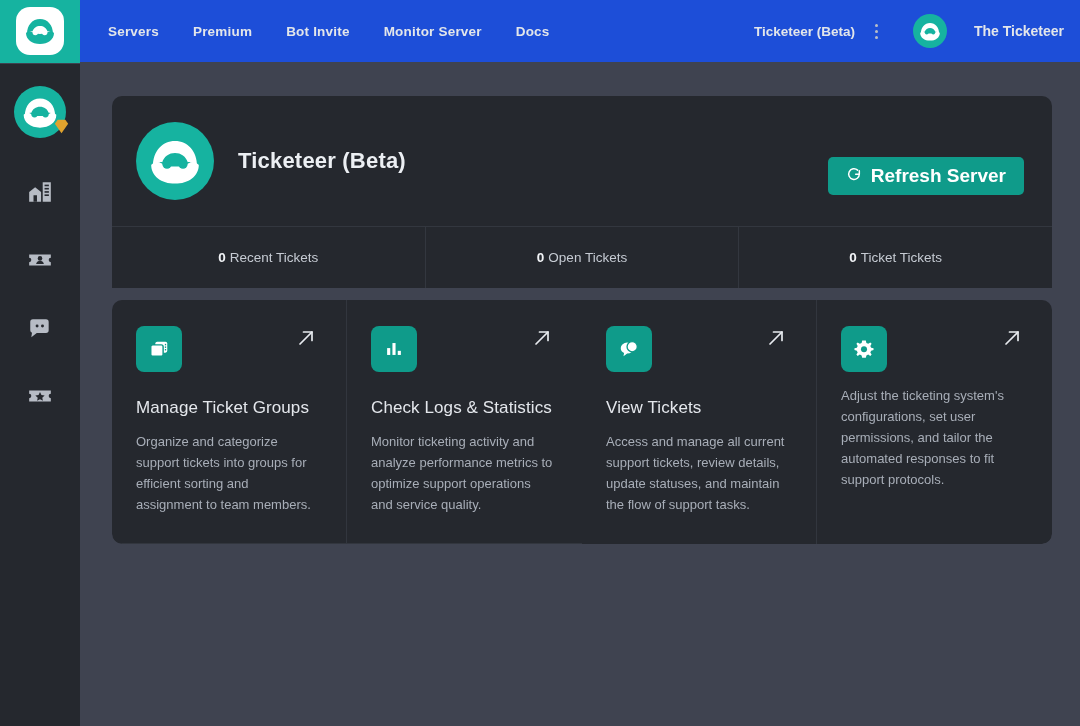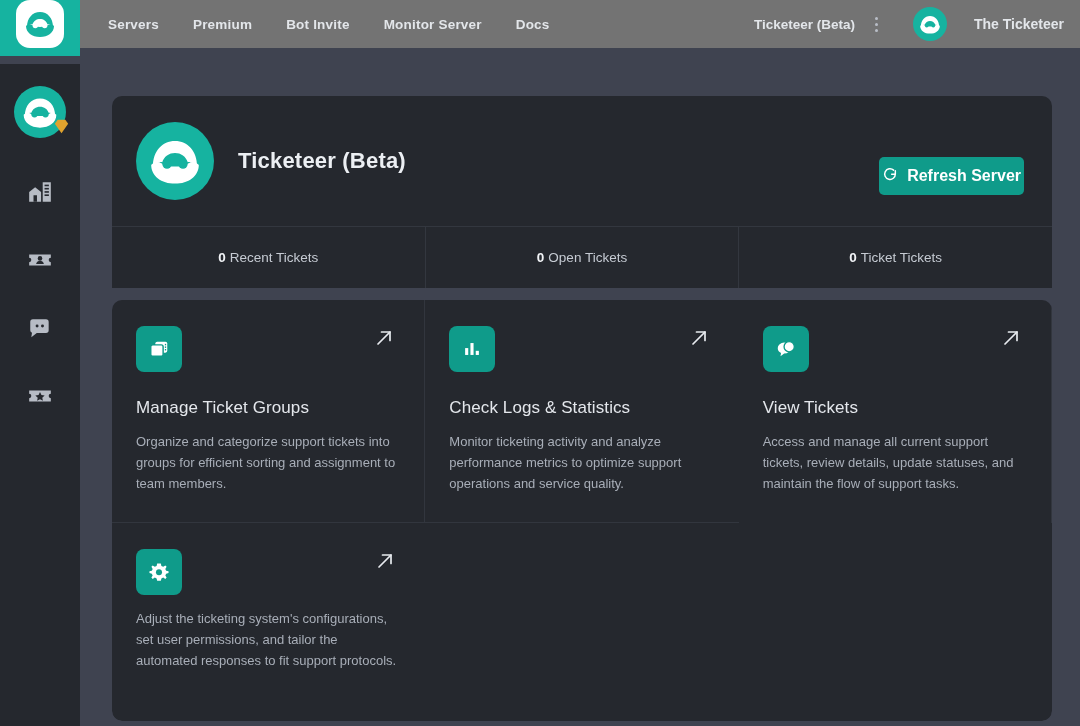--- a/index.html
+++ b/index.html
@@ -15,22 +15,22 @@
     font-family: "Liberation Sans", sans-serif;
     color: #dcdfe4;
     -webkit-font-smoothing: antialiased;
   }
 
   
   .topbar {
     position: absolute;
     top: 0; left: 0;
     width: 1080px;
-    height: 48px;
-    background: #737373;
+    height: 62px;
+    background: #1d4ed8;
     display: flex;
     align-items: center;
   }
 
   .brand-tile {
     width: 80px;
     height: 64px;
     background: #16b3a0;
     display: flex;
     align-items: center;
@@ -187,23 +187,23 @@
     color: #eceff3;
     letter-spacing: .2px;
   }
   .refresh-btn {
     margin-left: auto;
     background: #0f9b8a;
     color: #ffffff;
     border: none;
     border-radius: 5px;
     height: 38px;
-    padding: 0 3px;
+    padding: 0 18px;
     font-family: "Liberation Sans", sans-serif;
-    font-size: 16px;
+    font-size: 19px;
     font-weight: bold;
     display: flex;
     align-items: center;
     gap: 9px;
     cursor: pointer;
     white-space: nowrap;
     margin-top: 30px;
   }
 
   
@@ -224,21 +224,21 @@
   }
   .stat:last-child { border-right: none; }
   .stat b { color: #f2f4f7; font-weight: bold; margin-right: 4px; }
 
   
   .grid {
     margin-top: 12px;
     background: #25282e;
     border-radius: 10px;
     display: grid;
-    grid-template-columns: 1fr 1fr 1fr;
+    grid-template-columns: 1fr 1fr 1fr 1fr;
     overflow: hidden;
   }
   .tile {
     position: relative;
     padding: 26px 28px 28px 24px;
     min-height: 198px;
     border-right: 1px solid #32363e;
     border-bottom: 1px solid #32363e;
     cursor: pointer;
   }

